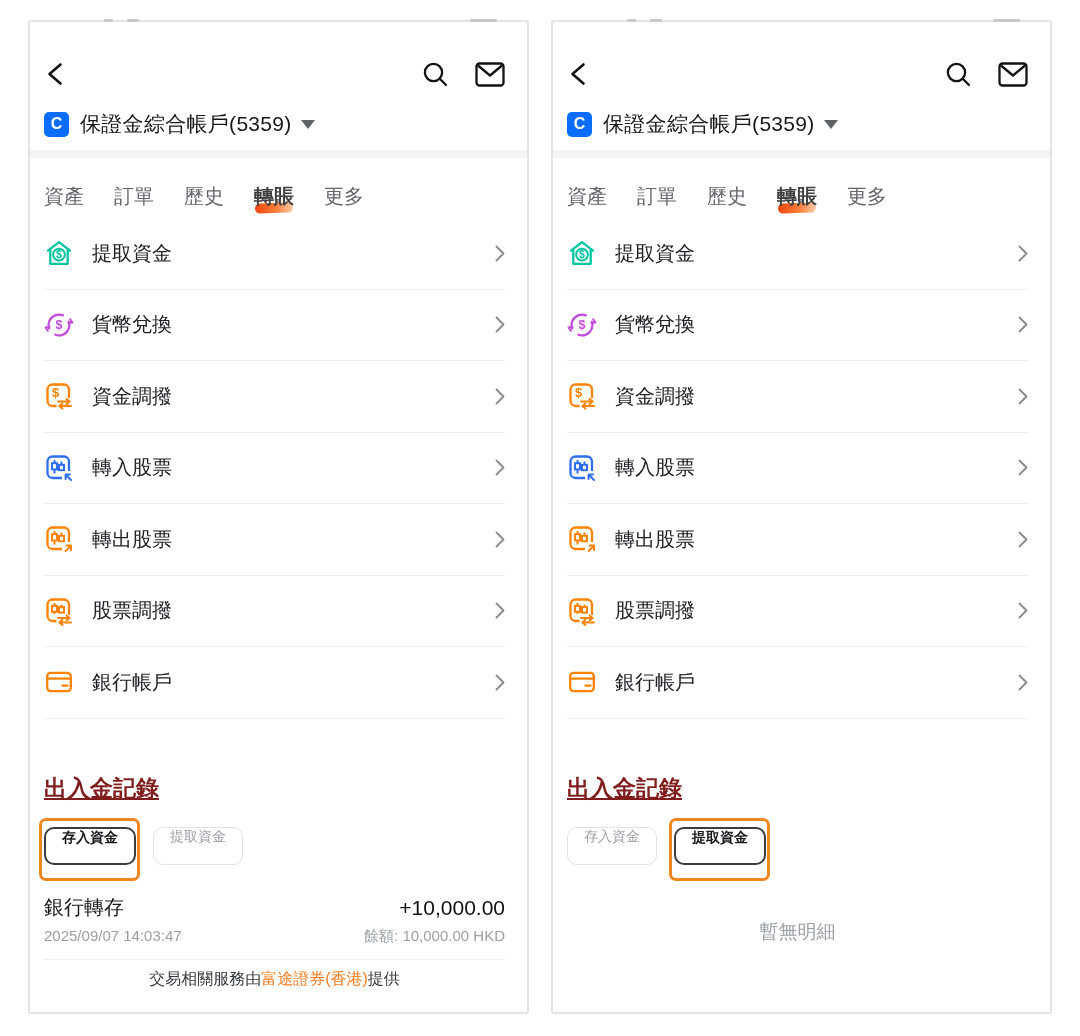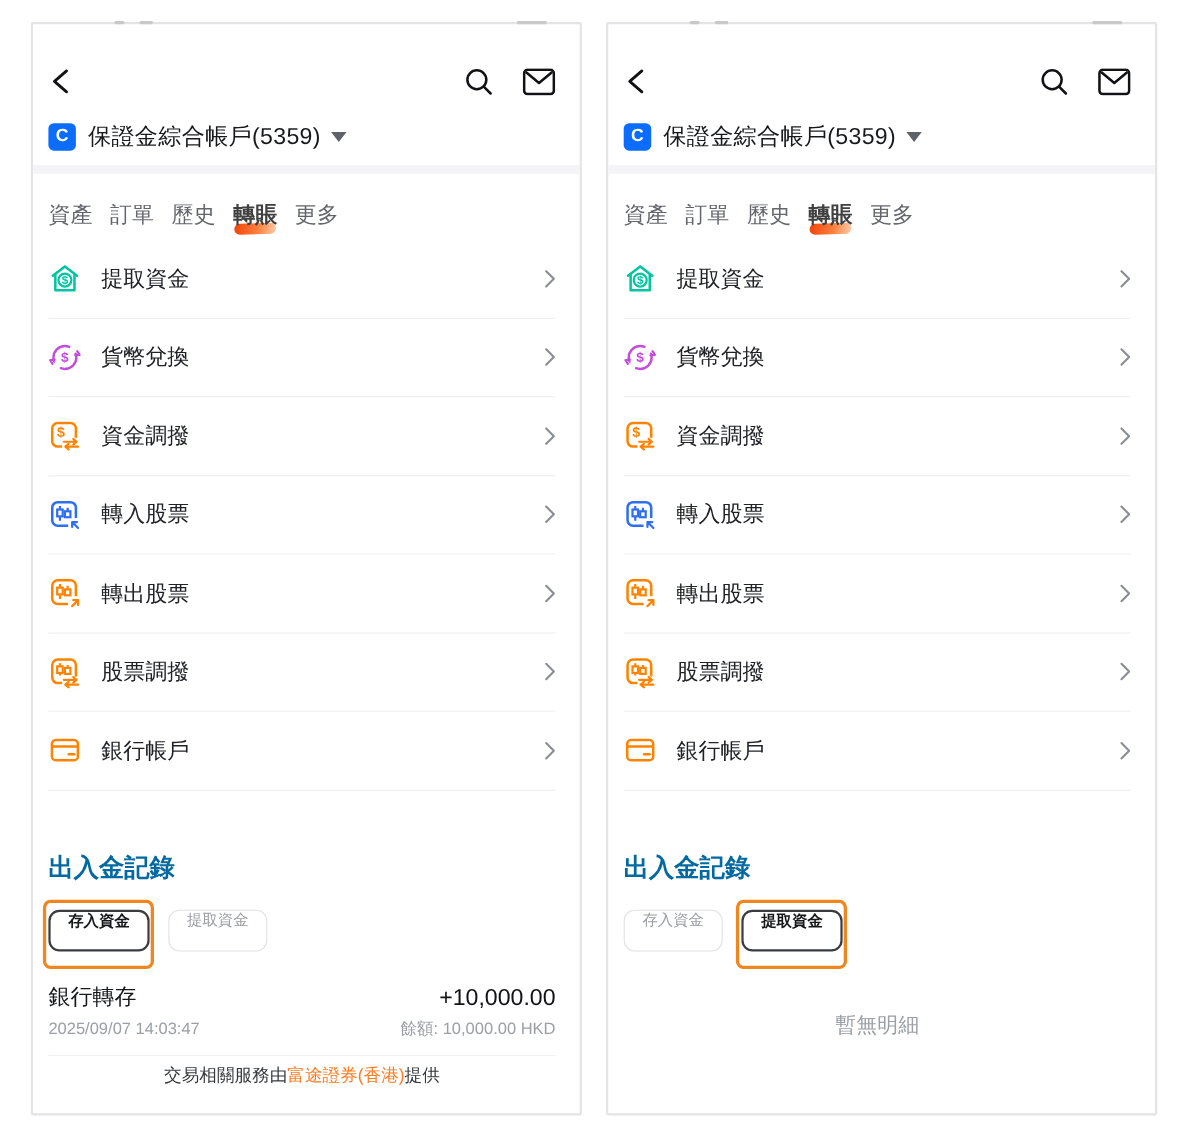--- a/index.html
+++ b/index.html
@@ -37,41 +37,41 @@
   .acct-caret {
     margin-left:9px; width:0; height:0;
     border-left:7px solid transparent; border-right:7px solid transparent;
     border-top:9px solid #5f6368;
   }
 
   
   .band { height:8px; background:#f4f4f6; margin:12px -22px 0 -14px; }
 
   
-  .tabs { margin-top:26px; display:flex; gap:16px; }
+  .tabs { margin-top:26px; display:flex; gap:30px; }
   .tab { position:relative; font-size:20px; line-height:24px; color:#63666c; padding-bottom:10px; cursor:pointer; }
   .tab .lbl { position:relative; z-index:1; }
   .tab.active { color:#404040; font-weight:700; }
   .tab.active .swoosh {
     position:absolute; left:1px; right:1px; bottom:5px; height:10px; border-radius:6px;
     background:linear-gradient(100deg,#f0430b 0%,#fb7e3a 55%,#ffcdaa 100%);
     transform:rotate(-2deg); z-index:0;
   }
 
   
   .menu-item {
     display:flex; align-items:center; height:71.5px;
     border-bottom:1px solid #efeff1; cursor:pointer;
   }
   .menu-icon { width:30px; height:30px; margin-right:18px; flex:0 0 auto; }
   .menu-label { flex:1; font-size:20px; color:#202227; }
   .chev { flex:0 0 auto; }
 
   
-  .sec-title { margin-top:54px; font-size:23px; line-height:30px; font-weight:700; color:#0369a1; }
+  .sec-title { margin-top:54px; font-size:23px; line-height:30px; font-weight:700; color:#7f1d1d;text-decoration:underline; }
   .pills { margin-top:24px; display:flex; align-items:center; gap:17px; }
   .pill {
     position:relative; height:38px; padding:0 16px; display:inline-flex; align-items:flex-start;
     border-radius:10px; font-size:14px; background:#fff; cursor:pointer; white-space:nowrap;
   }
   .pill.on  { border:2px solid #3a3c40; color:#16181b; font-weight:700; }
   .pill.off { border:1px solid #e2e2e5; color:#9a9da3; }
   .ann-box {
     position:absolute; left:-7px; right:-6px; top:-11px; bottom:-18px;
     border:3px solid #f0861f; border-radius:7px; pointer-events:none;

